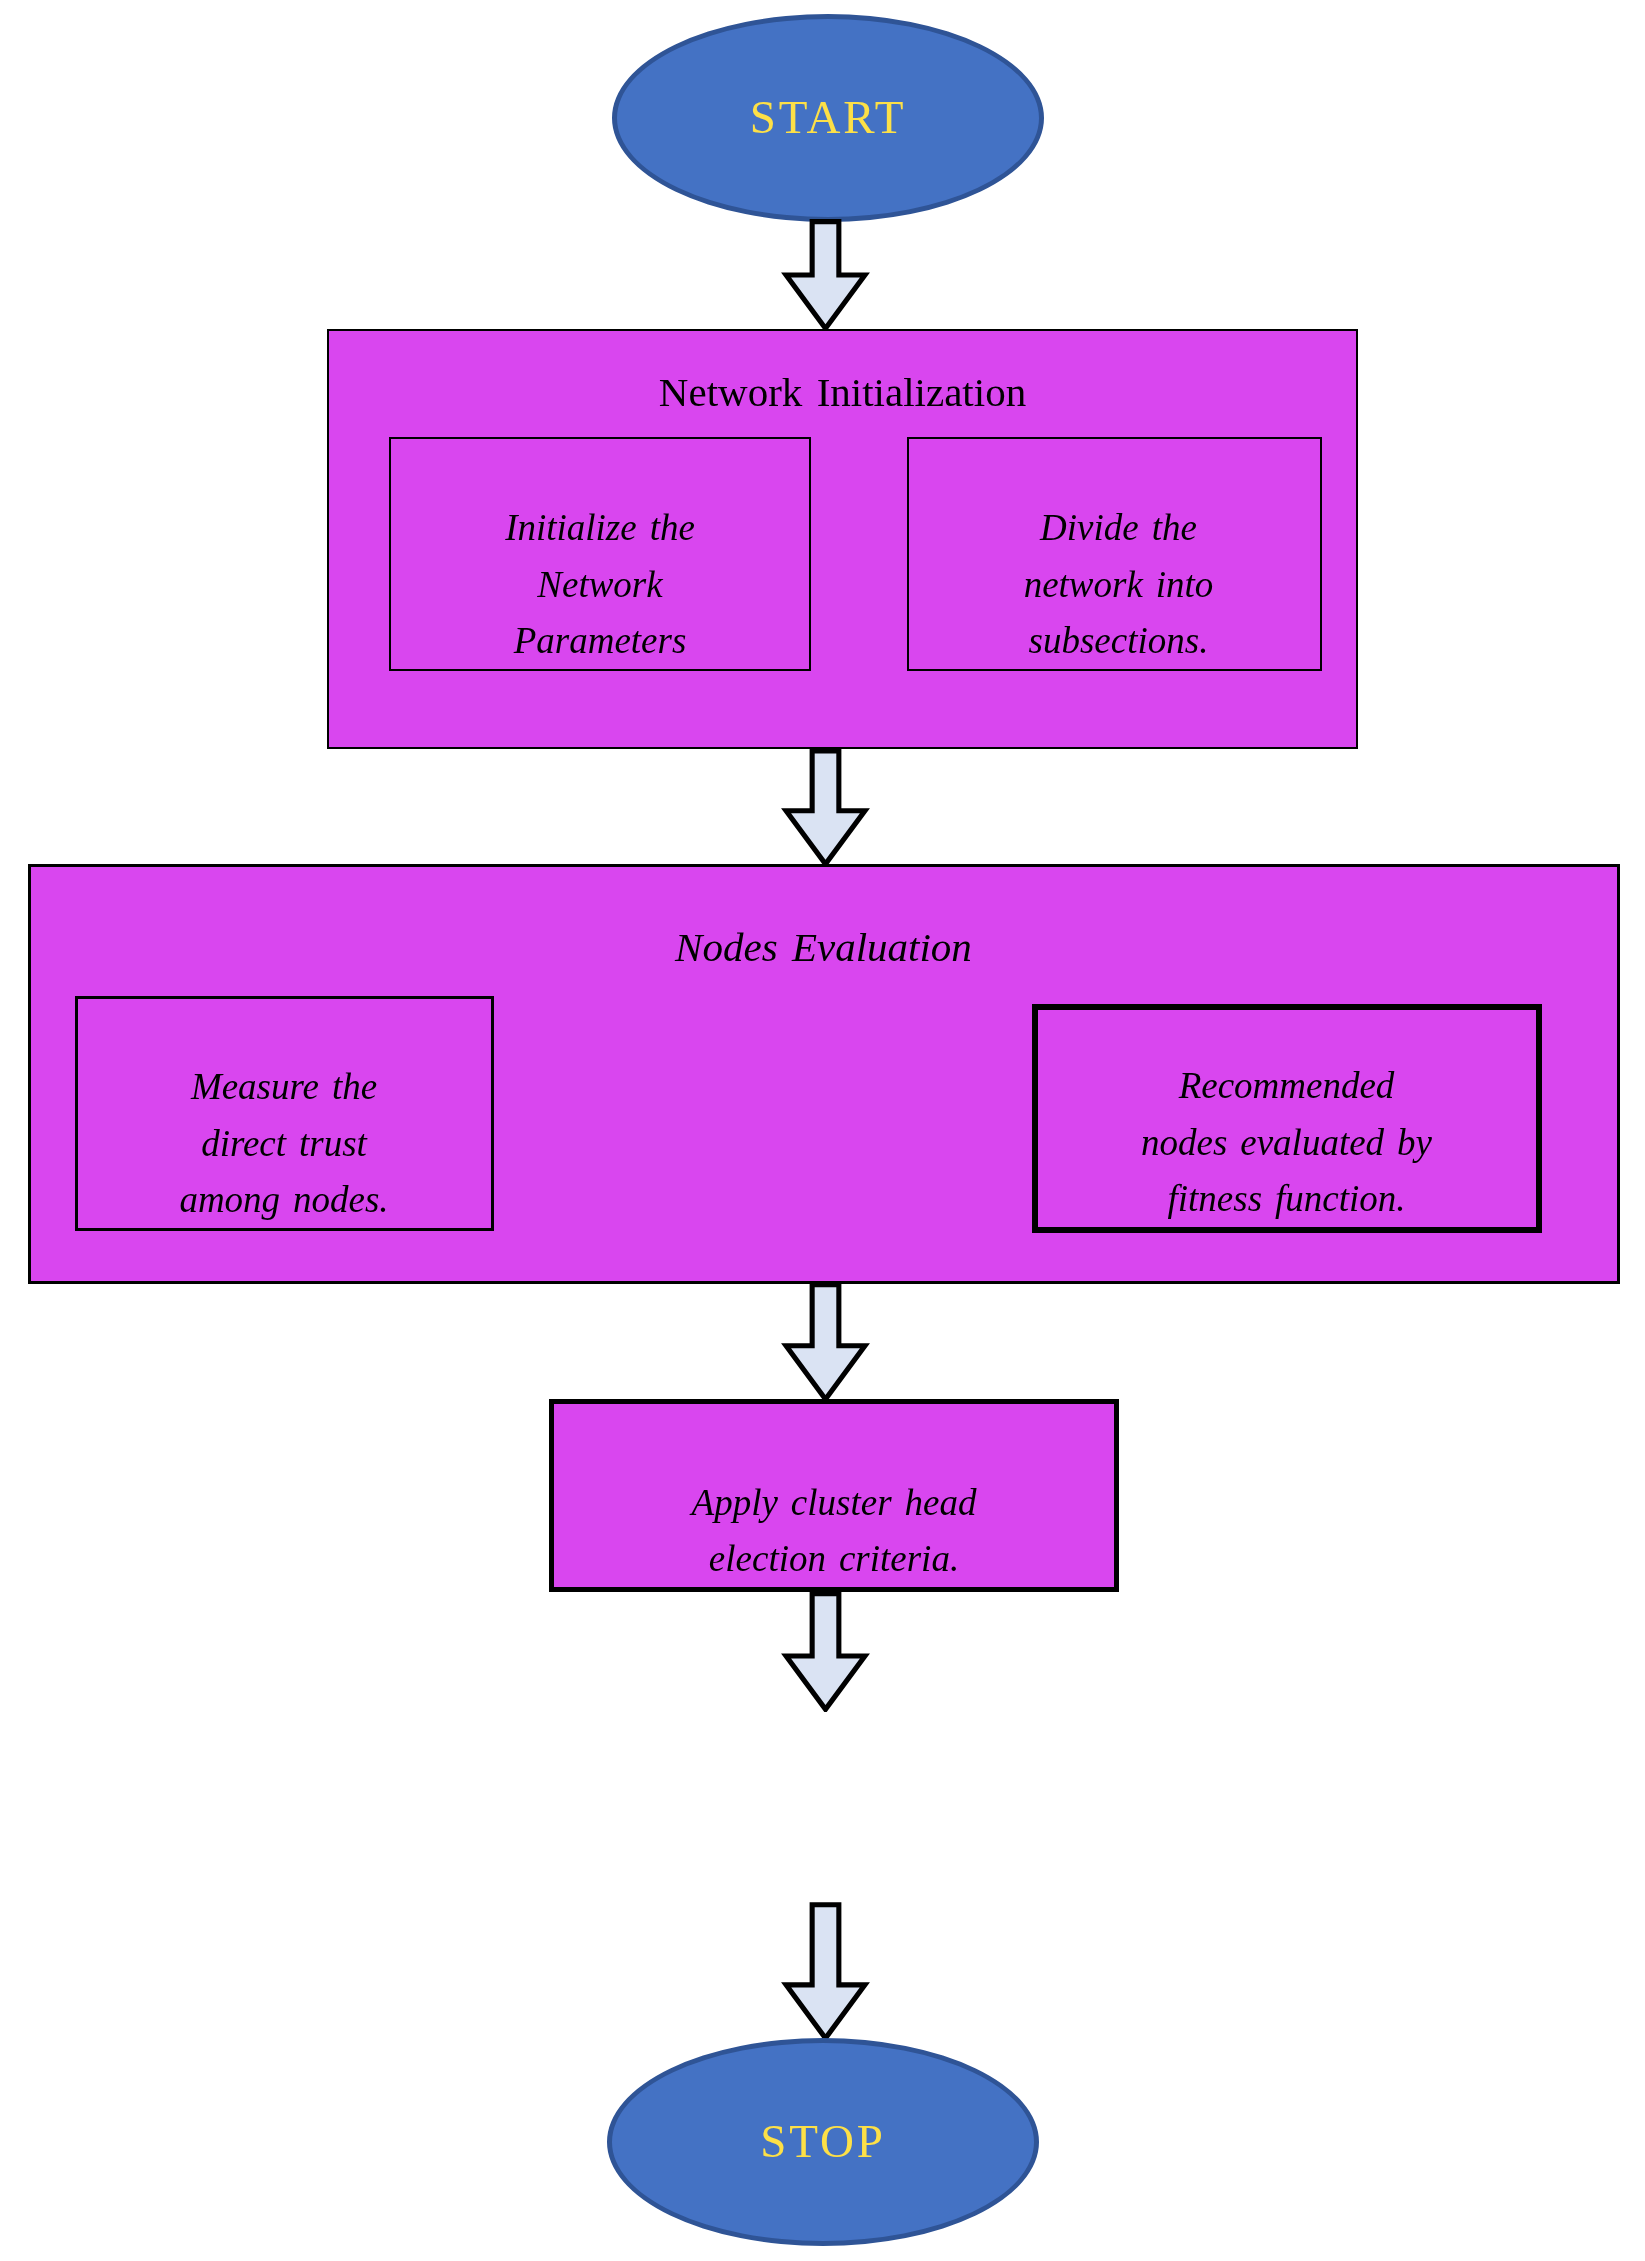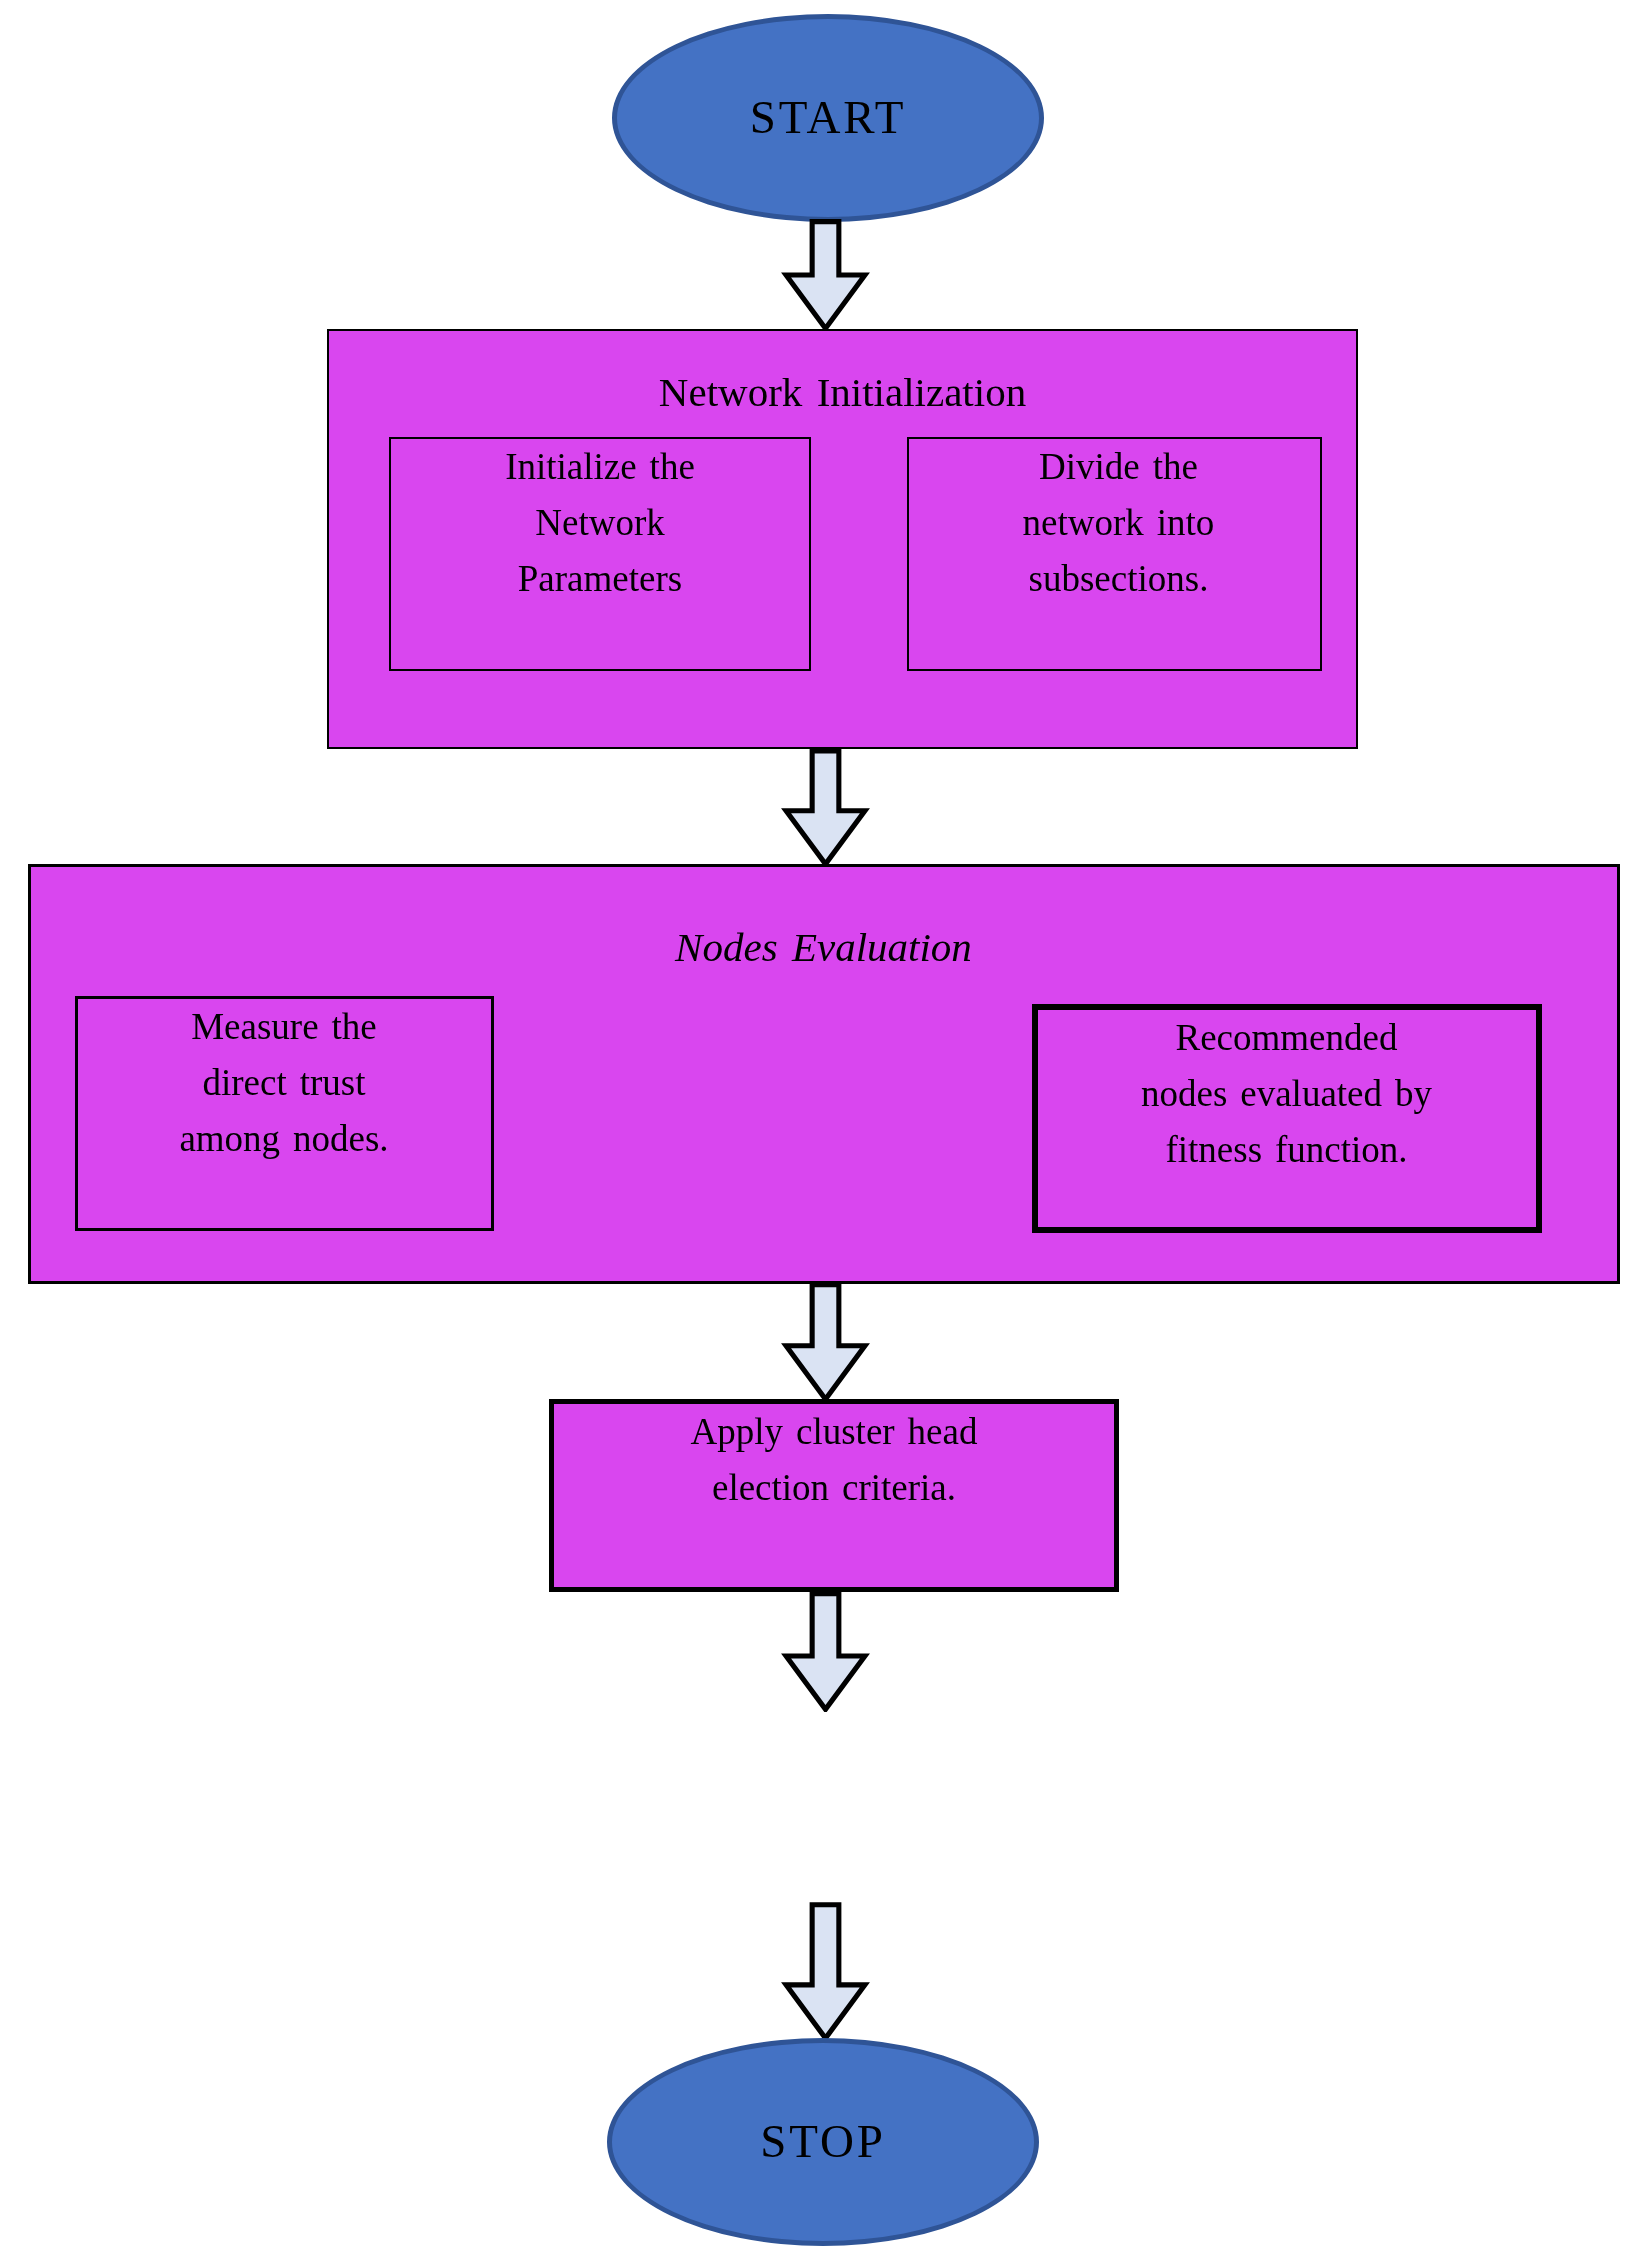--- a/index.html
+++ b/index.html
@@ -22,37 +22,38 @@
     position: absolute;
     box-sizing: border-box;
     background: #4472c4;
     border: 5.8px solid #2f5496;
     border-radius: 50%;
     display: flex;
     align-items: center;
     justify-content: center;
   }
   .ellipse .label {
-    color: #000000;
+    color: #fde047;
     font-size: 47px;
     letter-spacing: 0.06em;
   }
 
   
   .box {
     position: absolute;
     box-sizing: border-box;
     background: #d946ef;
     border: 2.6px solid #000000;
   }
   .box.center {
     display: flex;
-    align-items: flex-start;
+    align-items: flex-end;
     justify-content: center;
     text-align: center;
+    font-style: italic;
   }
   .label {
     white-space: pre-line;
     font-size: 37px;
     line-height: 1.52;
     word-spacing: 0.10em;
     text-align: center;
   }
   .section-title {
     position: absolute;

